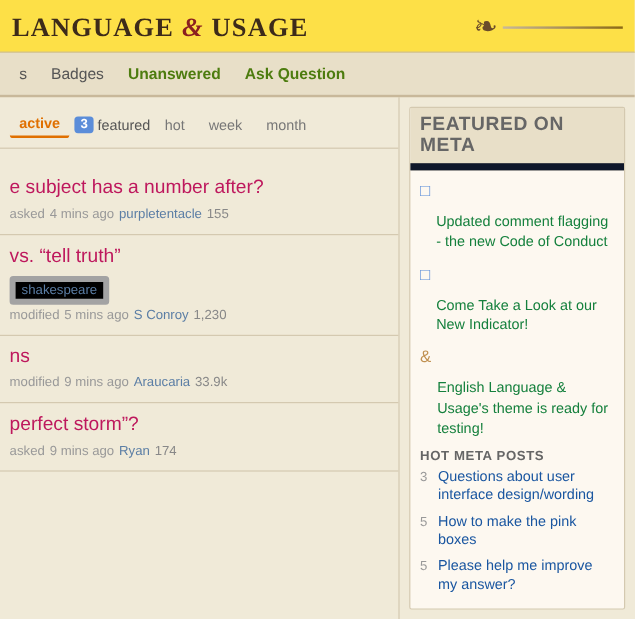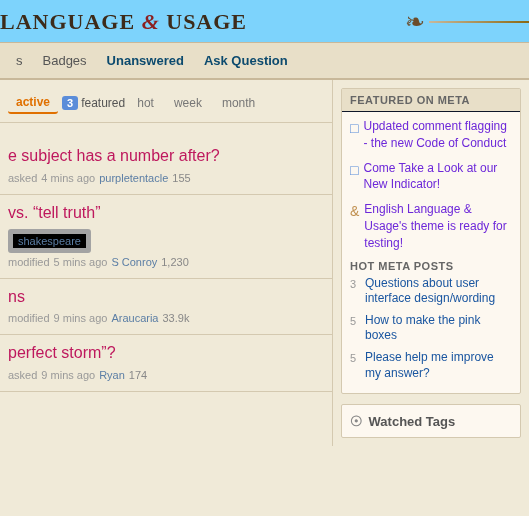--- a/index.html
+++ b/index.html
@@ -7,23 +7,23 @@
       font-family: Arial, sans-serif;
       background: #f0ead8;
       font-size: 13px;
       color: #333;
       width: 529px;
       overflow-x: hidden;
     }
 
     
     .site-header {
-      background: #7dd3fc;
+      background: #fde047;
       border-bottom: 1px solid #c8b89a;
-      padding: 8px 0 6px;
+      padding: 8px 10px 6px;
       display: flex;
       align-items: center;
       justify-content: space-between;
     }
     .site-title {
       font-size: 22px;
       font-weight: bold;
       color: #3d2b1a;
       letter-spacing: 1px;
       font-family: Georgia, serif;
@@ -58,21 +58,21 @@
     .nav-item {
       padding: 10px 10px;
       color: #555;
       cursor: pointer;
       font-size: 13px;
       text-decoration: none;
       display: inline-block;
     }
     .nav-item.active-nav {
       font-weight: bold;
-      color: #0c4a6e;
+      color: #4d7c0f;
     }
 
     
     .main-container {
       display: flex;
       gap: 0;
     }
 
     
     .questions-column {
@@ -167,23 +167,23 @@
     }
 
     .sidebar-box {
       background: #fdf8f0;
       border: 1px solid #d4c9b0;
       margin-bottom: 10px;
       border-radius: 2px;
     }
     .sidebar-box-header {
       background: #e8dfc8;
-      border-bottom: 1px solid #0f172a;
+      border-bottom: 6px solid #0f172a;
       padding: 5px 8px;
-      font-size: 11px;
+      font-size: 16px;
       font-weight: bold;
       color: #666;
       letter-spacing: 0.5px;
       text-transform: uppercase;
     }
     .sidebar-box-content {
       padding: 6px 8px;
     }
     .meta-item {
       display: flex;
@@ -197,22 +197,23 @@
       color: #5b8dd9;
       font-size: 14px;
       margin-top: 1px;
       flex-shrink: 0;
     }
     .meta-icon.curly {
       color: #c09050;
       font-size: 14px;
     }
     .meta-text {
-      color: #6d28d9;
-      cursor: pointer;
+      color: #15803d;
+      cursor: pointer;
+      margin-top: 28px;
     }
 
     .hot-meta-section {
       margin-top: 5px;
     }
     .hot-meta-header {
       font-size: 11px;
       font-weight: bold;
       color: #666;
       text-transform: uppercase;

